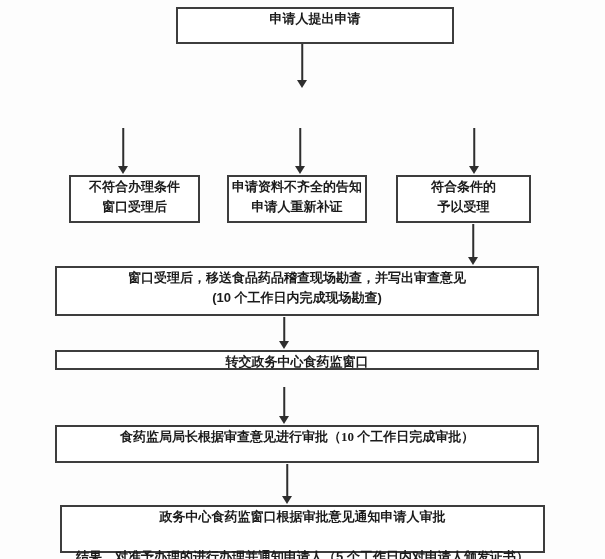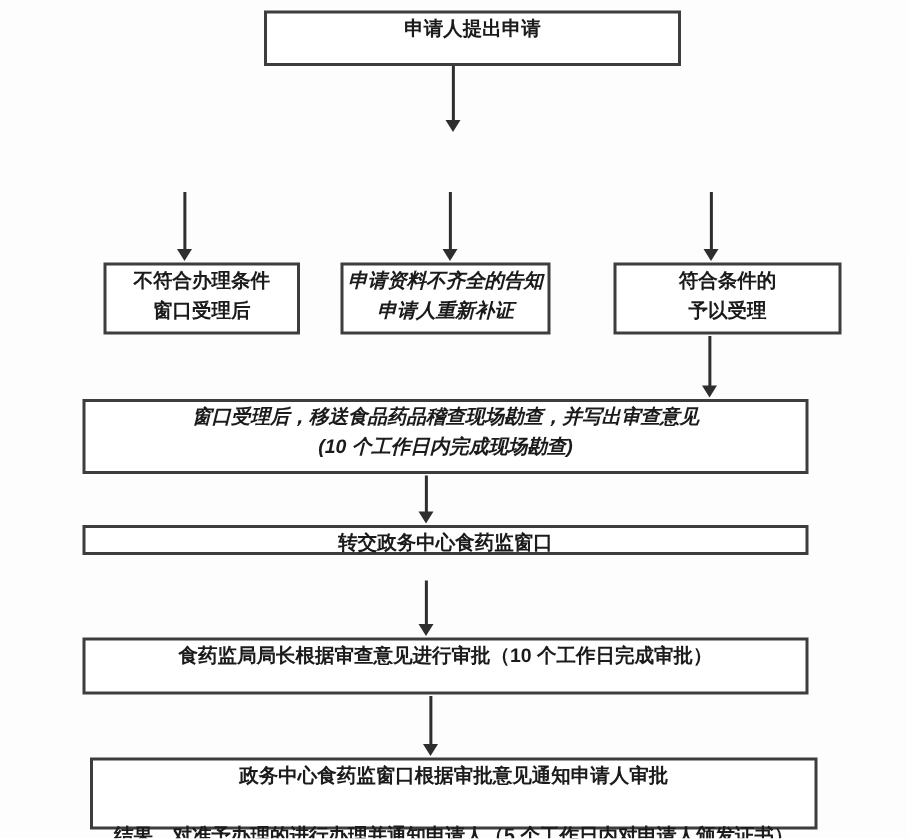--- a/index.html
+++ b/index.html
@@ -54,25 +54,25 @@
     width: 0;
     height: 0;
     border-left: 5px solid transparent;
     border-right: 5px solid transparent;
     border-top: 8px solid #2e2e2e;
   }
   
   .n-start      { left: 176px; top: 7px;   width: 278px; height: 37px; }
   .n-window     { left: 66px;  top: 88px;  width: 477px; height: 38px; }
   .n-reject     { left: 57px;  top: 175px; width: 131px; height: 48px; margin-left: 12px; }
-  .n-incomplete { left: 227px; top: 175px; width: 140px; height: 48px; font-style: italic; }
-  .n-accept     { left: 409px; top: 175px; width: 152px; height: 48px; }
-  .n-inspection { left: 55px;  top: 266px; width: 484px; height: 50px; font-style: italic; }
+  .n-incomplete { left: 227px; top: 175px; width: 140px; height: 48px; }
+  .n-accept     { left: 396px; top: 175px; width: 135px; height: 48px; }
+  .n-inspection { left: 55px;  top: 266px; width: 484px; height: 50px; }
   .n-transfer   { left: 55px;  top: 350px; width: 484px; height: 20px; }
-  .n-approval   { left: 55px;  top: 425px; width: 484px; height: 38px; }
+  .n-approval   { left: 55px;  top: 425px; width: 484px; height: 38px; font-family: Liberation Serif, serif; }
   .n-notify     { left: 60px;  top: 505px; width: 485px; height: 48px; gap: 20px; }
   
   .a-start-window   { left: 296px; top: 44px;  height: 44px; }
   .a-window-reject  { left: 117px; top: 128px; height: 46px; }
   .a-window-incomplete { left: 294px; top: 128px; height: 46px; }
   .a-window-accept  { left: 468px; top: 128px; height: 46px; }
   .a-accept-inspection { left: 467px; top: 224px; height: 41px; }
   .a-inspection-transfer { left: 278px; top: 317px; height: 32px; }
   .a-transfer-approval { left: 278px; top: 387px; height: 37px; }
   .a-approval-notify { left: 281px; top: 464px; height: 40px; }

